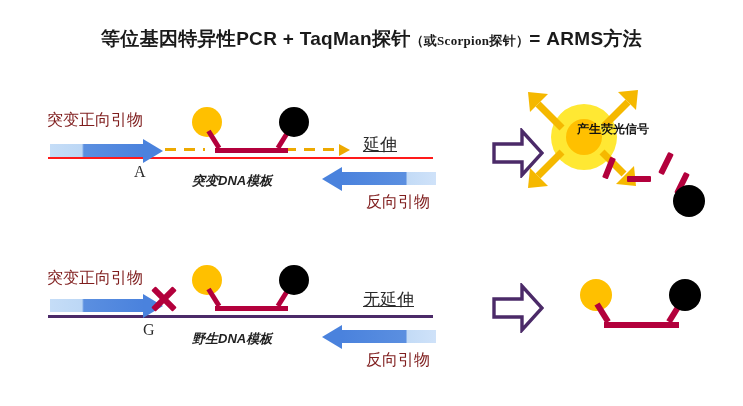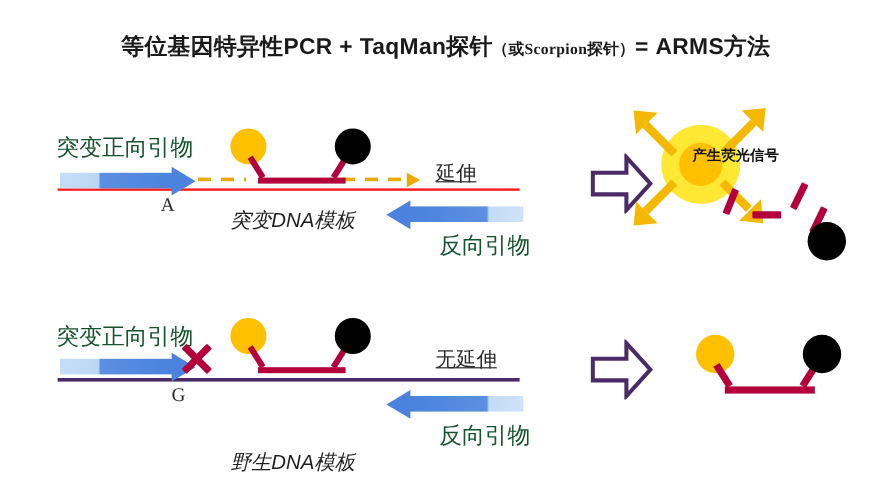--- a/index.html
+++ b/index.html
@@ -12,23 +12,23 @@
 
   
   #title{
     left:0;top:26px;width:743px;text-align:center;
     font-size:19px;font-weight:bold;color:#1a1a1a;
     letter-spacing:.3px;white-space:nowrap;
   }
   #title .small{font-size:13px;font-weight:bold;font-family:"Liberation Serif","DejaVu Serif",serif;}
 
   
-  .lbl{font-size:19px;color:#14532d;white-space:nowrap;}
+  .lbl{font-size:16px;color:#7f1d1d;white-space:nowrap;}
   .lbl-big{font-size:17px;color:#2b2b2b;white-space:nowrap;text-decoration:underline;}
-  .lbl-tpl{font-size:17px;font-weight:normal;font-style:italic;color:#1f1f1f;white-space:nowrap;}
+  .lbl-tpl{font-size:13px;font-weight:bold;font-style:italic;color:#1f1f1f;white-space:nowrap;}
   .base{font-size:16px;color:#2b2b2b;font-family:"Liberation Serif","DejaVu Serif",serif;}
   .burst-label{font-size:12px;font-weight:bold;color:#111;white-space:nowrap;margin-left:28px;}
 
   
   .strand-red{height:2px;background:#ff1a1a;}
   .strand-purple{height:3px;background:#4b2a68;}
 
   
   .primer{position:absolute;}
   .primer .tail{position:absolute;height:13px;}
@@ -159,21 +159,21 @@
     </div>
 
     <div class="fluor" style="left:192px;top:107px;width:30px;height:30px;"></div>
     <div class="linker" style="left:206px;top:131px;width:5px;height:20px;transform:rotate(-32deg);transform-origin:top center;"></div>
     <div class="linker" style="left:215px;top:148px;width:73px;height:5px;"></div>
     <div class="linker" style="left:286px;top:131px;width:5px;height:20px;transform:rotate(32deg);transform-origin:top center;"></div>
     <div class="quench" style="left:279px;top:107px;width:30px;height:30px;"></div>
 
     <div class="abs base" style="left:143px;top:163px;">G</div>
 
-    <div class="abs lbl-tpl" style="left:192px;top:172px;margin-top:44px;">野生DNA模板</div>
+    <div class="abs lbl-tpl" style="left:192px;top:172px;">野生DNA模板</div>
 
     <div class="abs lbl-big" style="left:363px;top:130px;">无延伸</div>
 
     <div class="primer primer-l" style="left:322px;top:167px;width:115px;height:24px;">
       <div class="head" style="left:0;top:0;"></div>
       <div class="tail" style="left:19px;top:5px;width:95px;"></div>
     </div>
 
     <div class="abs lbl" style="left:366px;top:192px;">反向引物</div>
 

